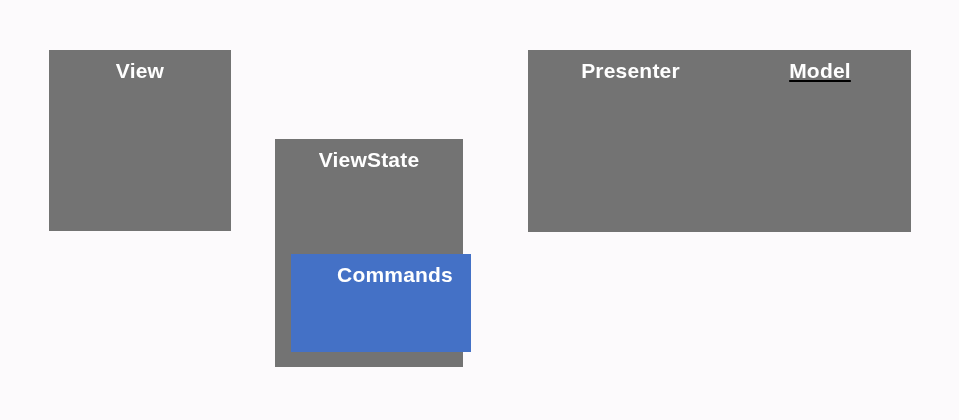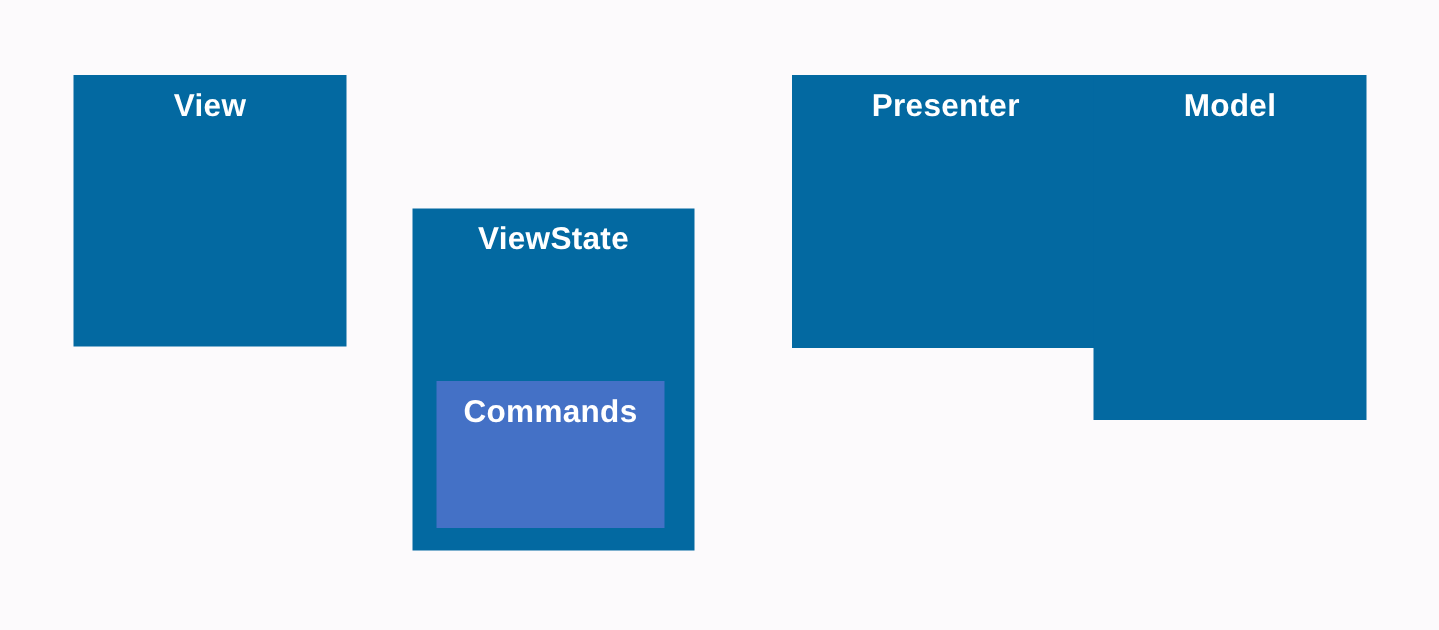--- a/index.html
+++ b/index.html
@@ -13,44 +13,45 @@
     overflow: hidden;
     font-family: "Liberation Sans", "DejaVu Sans", sans-serif;
   }
   .canvas {
     position: relative;
     width: 959px;
     height: 420px;
   }
   .box {
     position: absolute;
-    background: #0369a1;
+    background: #737373;
     box-sizing: border-box;
   }
   .box .label {
     display: block;
     text-align: center;
     color: #FFFFFF;
     font-size: 21px;
     font-weight: bold;
     line-height: 26px;
     padding-top: 8px;
     letter-spacing: 0.2px;
   }
   .box-view      { left: 49px;  top: 50px;  width: 182px; height: 181px; }
   .box-viewstate { left: 275px; top: 139px; width: 188px; height: 228px; }
   .box-presenter { left: 528px; top: 50px;  width: 205px; height: 182px; }
-  .box-model     { left: 729px; top: 50px;  width: 182px; height: 230px; }
+  .box-model     { left: 729px; top: 50px;  width: 182px; height: 182px; text-decoration: underline; }
   .box-commands {
     position: absolute;
     left: 16px;
     top: 115px;
     width: 152px;
     height: 98px;
     background: #4471C6;
+    padding-left: 28px;
   }
 </style>
 </head>
 <body>
 
 <div class="canvas">
 
   <div class="box box-view">
     <span class="label">View</span>
   </div>

